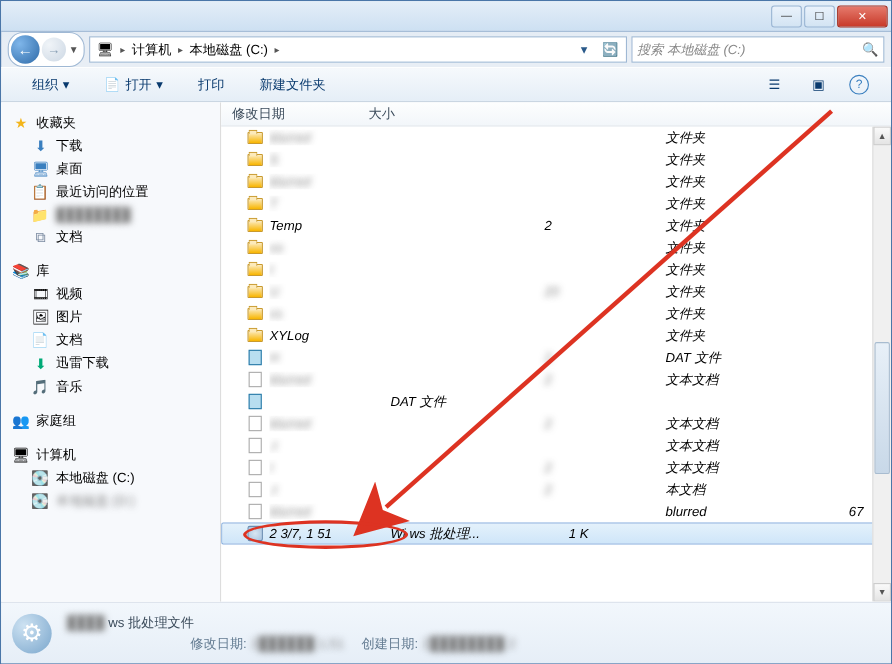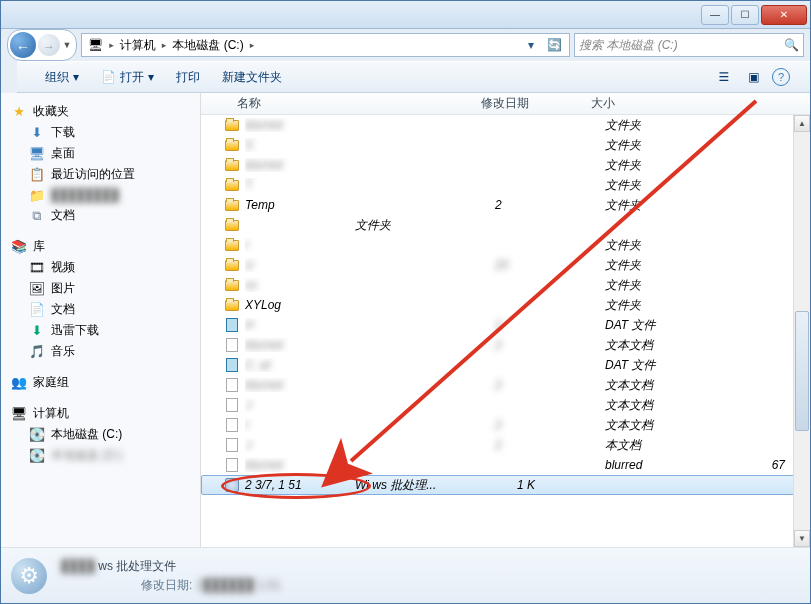--- a/index.html
+++ b/index.html
@@ -15,38 +15,38 @@
   .navback { width:26px; height:26px; border-radius:50%; background:radial-gradient(circle at 30% 30%, #7fb6ea, #2e6aa8); display:flex; align-items:center; justify-content:center; color:#fff; font-size:14px; cursor:pointer;}
   .navfwd { width:22px; height:22px; border-radius:50%; background:radial-gradient(circle at 30% 30%, #f0f4f8, #cdd8e4); display:flex; align-items:center; justify-content:center; color:#8aa0b5; font-size:12px; margin-left:2px;}
   .navdrop { width: 14px; color:#555; font-size:9px; text-align:center;}
   .addressbar { flex:1; height:24px; background:#fff; border:1px solid #9fb8d4; display:flex; align-items:center; padding:0 4px; }
   .crumb { display:flex; align-items:center; gap:4px; padding:0 2px; cursor:pointer;}
   .crumb span.sep { font-size:9px; color:#555; padding:0 2px;}
   .addr-right { margin-left:auto; display:flex; align-items:center; gap:4px;}
   .addr-btn { width:20px; height:20px; display:flex; align-items:center; justify-content:center; color:#2a5a8a; cursor:pointer;}
   .searchbox { width: 230px; height:24px; background:#fff; border:1px solid #9fb8d4; display:flex; align-items:center; padding:0 4px; color:#888; font-style:italic;}
   .searchbox .sicon { margin-left:auto; color:#2a5a8a; font-style:normal;}
-  .toolbar { height: 32px; background: linear-gradient(to bottom,#f6f9fc,#e5eef7); border-top:1px solid #fff; border-bottom:1px solid #c3d0de; display:flex; align-items:center; padding:0 20px; gap:6px;margin-left:16px; }
+  .toolbar { height: 32px; background: linear-gradient(to bottom,#f6f9fc,#e5eef7); border-top:1px solid #fff; border-bottom:1px solid #c3d0de; display:flex; align-items:center; padding:0 20px; gap:16px; }
   .tbtn { padding: 2px 8px; display:flex; align-items:center; gap:4px; color:#093a6e; cursor:pointer; border-radius:3px;}
   .tspacer { flex:1; }
   .iconbtn { width:24px; height:24px; display:flex; align-items:center; justify-content:center; color:#093a6e; cursor:pointer;}
   .body { flex:1; display:flex; background:#fff; overflow:hidden; position:relative;}
   .sidebar { width: 200px; border-right:1px solid #ddd; overflow-y:auto; padding:4px 0; background:#f7f9fc;}
   .sidegrp { margin: 4px 0 10px;}
   .sidehead { display:flex; align-items:center; gap:6px; padding:2px 10px; cursor:pointer;}
   .sideitem { display:flex; align-items:center; gap:6px; padding:2px 10px 2px 28px; cursor:pointer;}
   .ico { width:16px; height:16px; display:inline-flex; align-items:center; justify-content:center; font-size:13px;}
   .blur { color:transparent; text-shadow:0 0 6px rgba(120,120,120,0.9);}
   .main { flex:1; display:flex; flex-direction:column; overflow:hidden; position:relative;}
   .columns { height:22px; border-bottom:1px solid #e0e5eb; display:flex; align-items:center; padding:0 6px; background:linear-gradient(to bottom,#fdfefe,#f2f6fa);}
   .col { padding:0 4px; color:#3a4a5a; cursor:pointer;}
   .c-name { width: 270px; padding-left:30px;}
   .c-date { width: 110px;}
   .c-type { width: 120px;}
-  .c-size { width: 60px;}
+  .c-size { width: 60px; text-align: center;}
   .filelist { flex:1; overflow-y:auto; position:relative;font-style:italic;}
   .row { height:20px; display:flex; align-items:center; padding:0 6px;}
   .row.sel { background:linear-gradient(to bottom,#e4f1fb,#cfe6f9); border:1px solid #84acdd; border-radius:2px; padding:0 5px; height:20px;}
   .row .ficon { width:18px; display:flex; align-items:center; justify-content:center; margin-left:16px; margin-right:4px;}
   .row .fname { width:250px; overflow:hidden; white-space:nowrap;}
   .row .fdate { width:110px;}
   .row .ftype { width:120px;}
   .row .fsize { width:60px; text-align:right;}
   .folder-ico { width:14px; height:11px; background:linear-gradient(to bottom,#fceabb,#f8b500); border-radius:1px; border:1px solid #c99a2e; position:relative; display:inline-block;}
   .folder-ico::before { content:''; position:absolute; top:-3px; left:0; width:6px; height:3px; background:#fceabb; border:1px solid #c99a2e; border-bottom:none; border-radius:1px 1px 0 0;}
@@ -198,21 +198,20 @@
           </div>
         <div class="sideitem">
             <span class="ico">💽</span>
             <span class="blur">本地磁盘 (D:)</span>
           </div>
       </div>
     </div>
 
     <div class="main">
       <div class="columns">
-        <div class="col c-name">名称</div>
         <div class="col c-date">修改日期</div>
         <div class="col c-size">大小</div>
       </div>
       <div class="filelist" id="filelist">
 
         <div class="row">
             <span class="ficon">
               <span class="folder-ico"></span>
             </span>
             <span class="fname blur">blurred</span>
@@ -253,20 +252,21 @@
             </span>
             <span class="fname">Temp</span>
             <span class="fdate">2</span>
             <span class="ftype">文件夹</span>
             <span class="fsize"></span>
           </div>
           <div class="row">
             <span class="ficon">
               <span class="folder-ico"></span>
             </span>
+            <span class="fname blur">     vo</span>
             <span class="fdate blur"></span>
             <span class="ftype">文件夹</span>
             <span class="fsize"></span>
           </div>
           <div class="row">
             <span class="ficon">
               <span class="folder-ico"></span>
             </span>
             <span class="fname blur">   t</span>
             <span class="fdate blur"></span>
@@ -315,21 +315,20 @@
             </span>
             <span class="fname blur">blurred</span>
             <span class="fdate blur">2</span>
             <span class="ftype">文本文档</span>
             <span class="fsize"></span>
           </div>
           <div class="row">
             <span class="ficon">
               <span class="dat-ico"></span>
             </span>
-            <span class="fname blur">C            .at</span>
             <span class="fdate blur"></span>
             <span class="ftype">DAT 文件</span>
             <span class="fsize"></span>
           </div>
           <div class="row">
             <span class="ficon">
               <span class="file-ico"></span>
             </span>
             <span class="fname blur">blurred</span>
             <span class="fdate blur">2</span>
@@ -403,19 +402,20 @@
   </div>
 
   <div class="details">
     <div class="dthumb">
         <div class="gear"></div>
       </div>
     <div class="dmeta">
       <div class="line">
         <span><span class="blur">████</span> <span>ws 批处理文件</span></span>
       </div>
-      <div class="line" style="margin-left:80px;">
+      <div class="line" style="margin-left:112px;">
         <span><span class="lbl">修改日期:</span><span class="blur">2██████ 1.51</span></span>
+        <span><span class="lbl">创建日期:</span><span class="blur">2████████ 2</span></span>
       </div>
     </div>
   </div>
 
 </div>
 
 </body></html>

